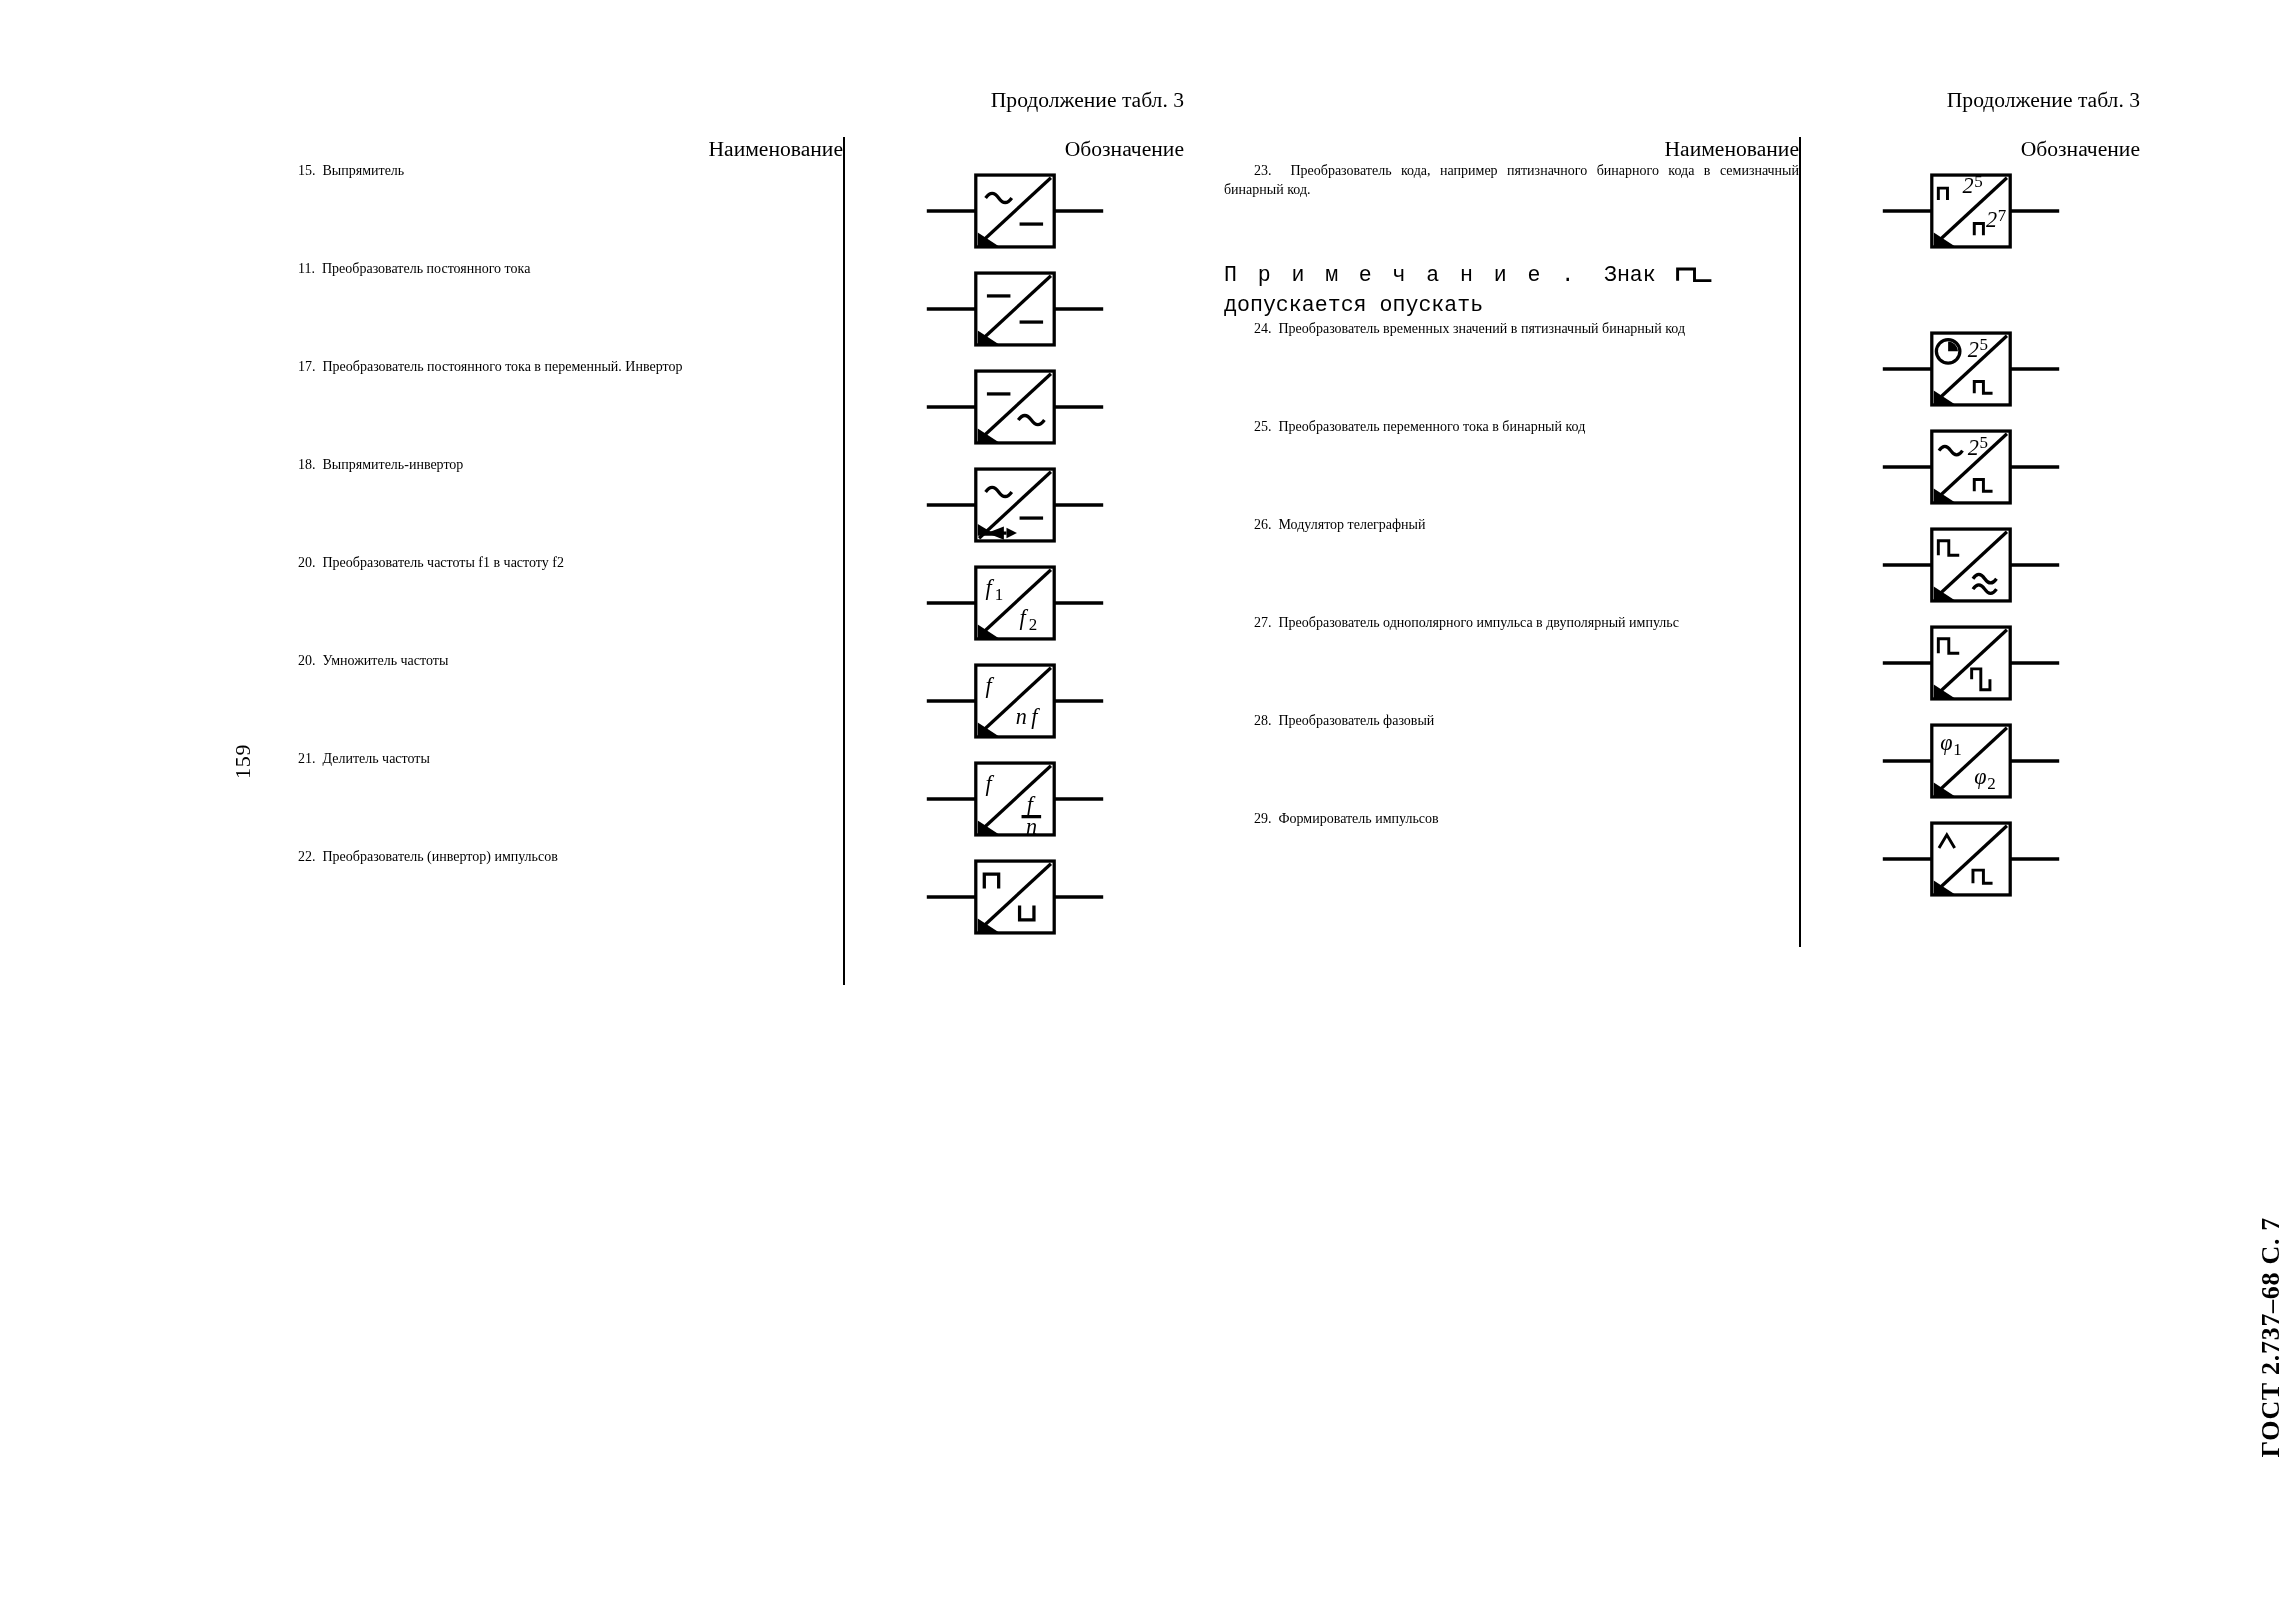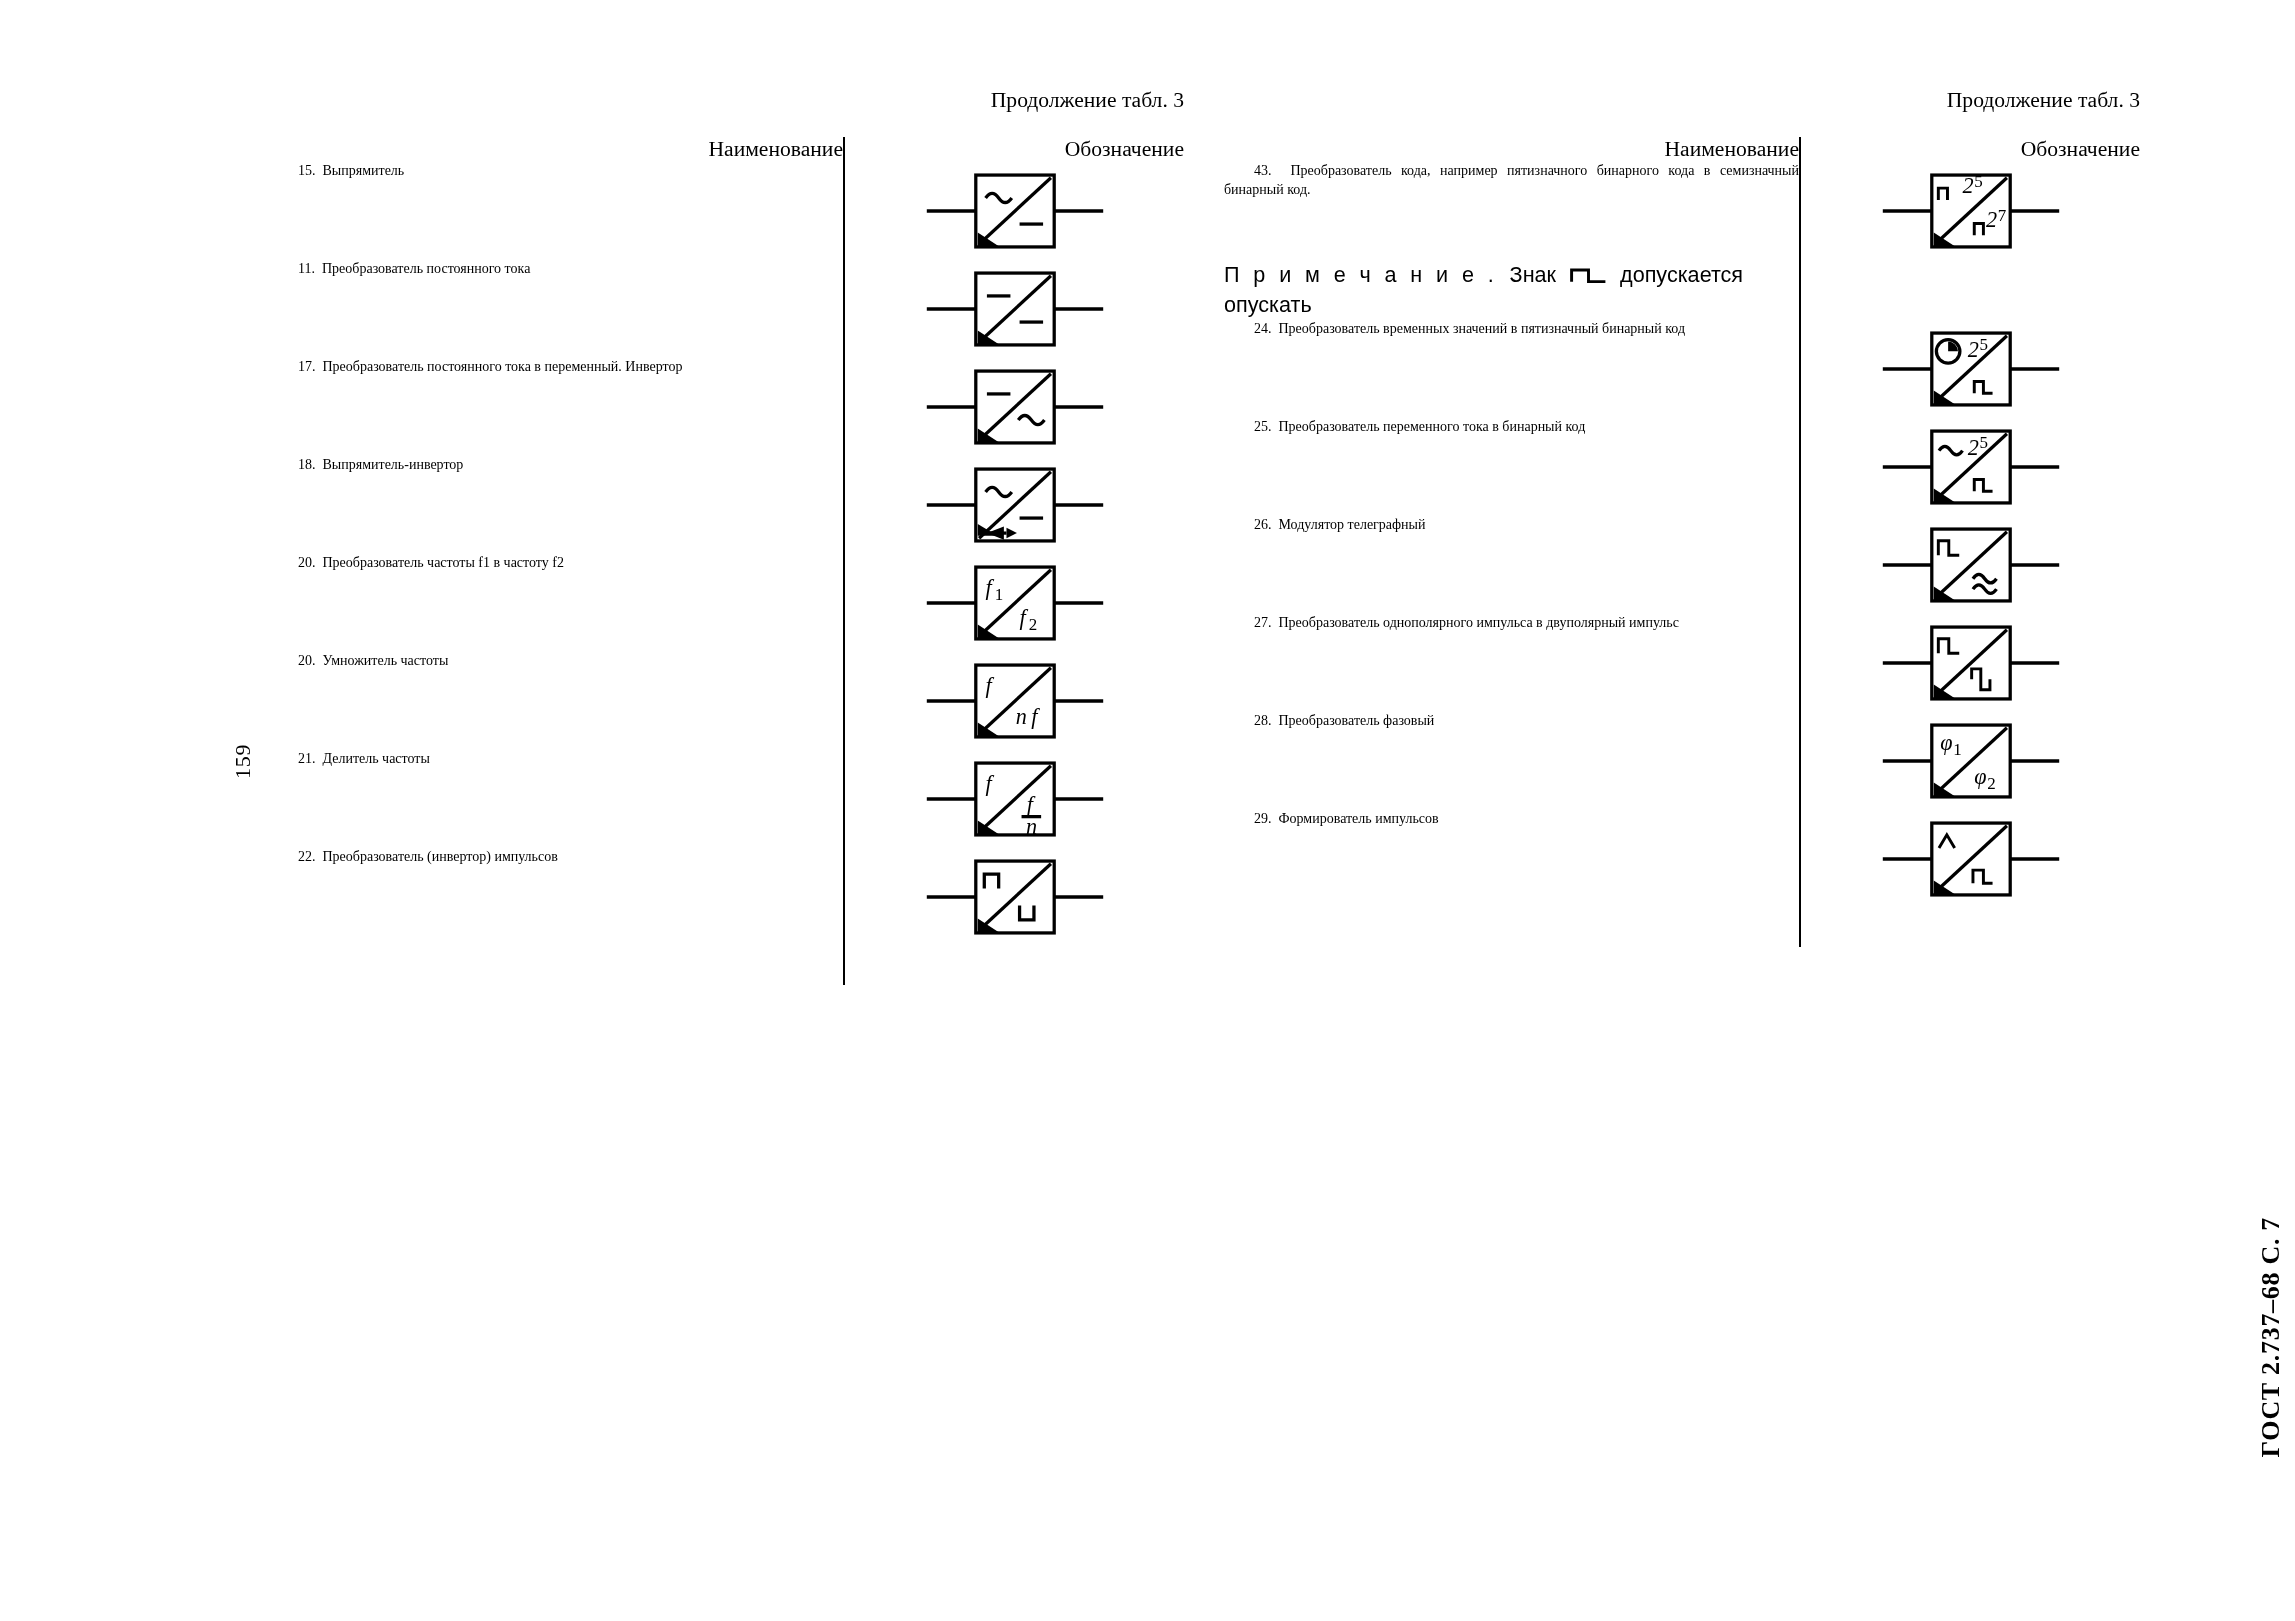--- a/index.html
+++ b/index.html
@@ -99,21 +99,21 @@
   }
   .name-cell .indent { display: inline-block; width: 30px; }
   .sym-cell {
     text-align: center;
     padding: 17px 0 17px 0;
   }
   .note-cell {
     font-size: 21.6px;
     line-height: 1.4;
     padding: 6.5px 14.4px 17px 9.2px;
-    font-family: Liberation Sans, sans-serif;
+    font-family: Liberation Mono, monospace;
     margin-left: 37px;
   }
   .sp { letter-spacing: 3.9px; }
 
   .bottom-rule td {
     border-bottom: 2px solid #000;
     height: 0;
   }
   .filler td { height: 39px; }
 
@@ -318,21 +318,21 @@
           <col class="sym-col">
         </colgroup>
       <tbody>
           <tr class="hdr-row">
         <th>Наименование</th>
         <th class="vline">Обозначение</th>
       </tr>
 
       <tr>
         <td class="name-cell">
-          <span class="indent"></span><span>43.</span>&nbsp;&nbsp;<span>Преобразователь кода, например пятизначного бинарного кода в семизначный бинарный код.</span>
+          <span class="indent"></span><span>23.</span>&nbsp;&nbsp;<span>Преобразователь кода, например пятизначного бинарного кода в семизначный бинарный код.</span>
         </td>
         <td class="vline sym-cell">
           <svg width="190" height="98" viewBox="0 0 290 150">
             <rect class="lw" x="85" y="20" width="120" height="110"></rect>
             <line class="lw" x1="10" y1="75" x2="85" y2="75"></line>
             <line class="lw" x1="205" y1="75" x2="280" y2="75"></line>
             <line class="lw" x1="90" y1="126" x2="200" y2="24"></line>
             <path class="lwt" d="M95 58 l0 -18 14 0 0 18"></path>
             <text class="sym" x="132" y="48">2</text>
             <text class="symsup" x="150" y="38">5</text>

